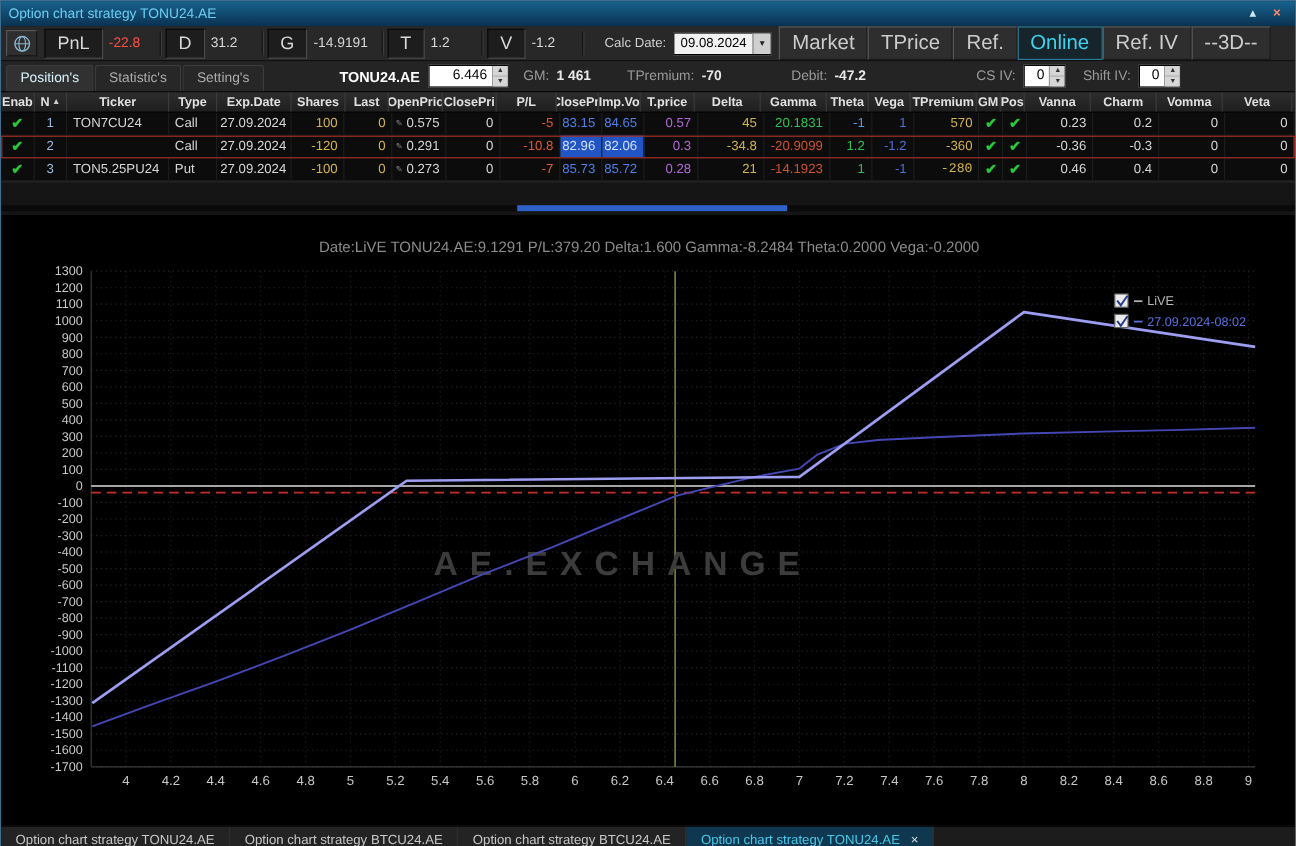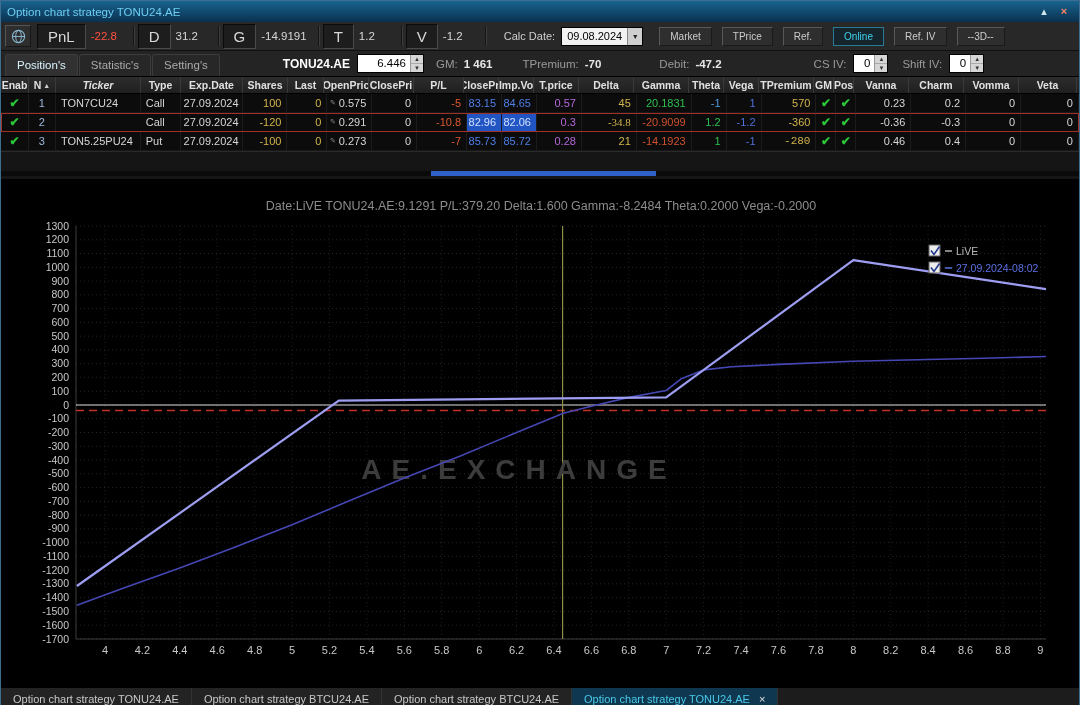--- a/index.html
+++ b/index.html
@@ -14,21 +14,21 @@
   
   .toolbar{flex:0 0 29px;background:#282828;border-bottom:1px solid #101010;display:flex;align-items:center;padding:0 4px}
   .icon-btn{width:26px;height:22px;background:#2e2e2e;border:1px solid;border-color:#555 #151515 #151515 #555;display:flex;align-items:center;justify-content:center;margin-right:6px;cursor:pointer}
   .stat-label{background:#1d1d1d;border:1px solid;border-color:#0a0a0a #4a4a4a #4a4a4a #0a0a0a;color:#d8d8d8;font-size:15px;padding:3px 10px;white-space:nowrap}
   .stat-value{font-size:11.5px;min-width:44px;padding:0 8px 0 5px;white-space:nowrap}
   .vsep{width:2px;height:20px;border-left:1px solid #141414;border-right:1px solid #3d3d3d;margin:0 3px}
   .calc-label{color:#cfcfcf;font-size:11px;margin:0 6px 0 14px;white-space:nowrap}
   .combo{display:flex;background:#f2f2f2;border:1px solid #000;height:19px;align-items:stretch}
   .combo .val{color:#000;font-size:11px;padding:2px 5px;white-space:nowrap}
   .combo .dd{width:15px;background:#cfcfcf;border-left:1px solid #888;font-size:7px;line-height:17px;text-align:center;color:#222;cursor:pointer}
-  .tbtn{border:1px solid;border-color:#585858 #1a1a1a #1a1a1a #585858;background:#2e2e2e;color:#cccccc;font-size:10px;padding:3px 10px;margin-left:10px;cursor:pointer;font-family:inherit;white-space:nowrap}
+  .tbtn{border:1px solid;border-color:#585858 #1a1a1a #1a1a1a #585858;background:#2e2e2e;color:#cccccc;font-size:17px;padding:3px 10px;margin-left:0;cursor:pointer;font-family:inherit;white-space:nowrap}
   .tbtn.active{color:#3fd2ee;border-color:#2a7a96;background:#16242c}
   
   .toolbar2{flex:0 0 26px;background:#242424;border-bottom:1px solid #000;display:flex;align-items:center;padding:0 4px}
   .vtab{font-size:11.5px;color:#aaaaaa;background:#272727;border:1px solid #3c3c3c;border-bottom:none;border-radius:3px 3px 0 0;padding:4px 11px 5px;margin-right:1px;cursor:pointer;align-self:flex-end}
   .vtab.active{color:#d8f2fc;background:#313131}
   .sym{color:#fff;font-weight:bold;font-size:12px;margin-left:62px;white-space:nowrap}
   .spin{display:flex;background:#fff;border:1px solid #000;height:19px;margin-left:7px}
   .spin .sval{font-size:11.5px;color:#000;padding:2px 4px;text-align:right}
   .spin .sval.wide{min-width:52px}
   .spin .sval.narrow{min-width:20px}
@@ -148,21 +148,21 @@
       <span class="arrs">
           <span>▲</span>
           <span>▼</span>
         </span>
     </span>
   </div>
 
   <div class="thead">
       <div class="th" style="width: 28px;">Enab</div>
       <div class="th" style="width: 27px;">N<span class="sort">▲</span></div>
-      <div class="th" style="width: 85px; font-style: italic;">Ticker</div>
+      <div class="th" style="width: 85px;">Ticker</div>
       <div class="th" style="width: 40px;">Type</div>
       <div class="th" style="width: 62px;">Exp.Date</div>
       <div class="th" style="width: 45px;">Shares</div>
       <div class="th" style="width: 36px;">Last</div>
       <div class="th" style="width: 45px;">OpenPric</div>
       <div class="th" style="width: 45px;">ClosePri</div>
       <div class="th" style="width: 50px;">P/L</div>
       <div class="th" style="width: 35px;">ClosePri</div>
       <div class="th" style="width: 35px;">Imp.Vo</div>
       <div class="th" style="width: 45px;">T.price</div>
@@ -220,21 +220,21 @@
         <div class="td left" style="width: 40px; color: rgb(214, 214, 214);">Call</div>
         <div class="td center" style="width: 62px; color: rgb(214, 214, 214);">27.09.2024</div>
         <div class="td" style="width: 45px; color: rgb(210, 180, 76);">-120</div>
         <div class="td" style="width: 40px; color: rgb(210, 180, 76);">0</div>
         <div class="td" style="width: 45px; color: rgb(214, 214, 214);"><span class="edit-ic">✎</span>0.291</div>
         <div class="td" style="width: 45px; color: rgb(214, 214, 214);">0</div>
         <div class="td" style="width: 50px; color: rgb(224, 88, 46);">-10.8</div>
         <div class="td vol-hl" style="width: 35px; color: rgb(208, 224, 255);">82.96</div>
         <div class="td vol-hl" style="width: 35px; color: rgb(208, 224, 255);">82.06</div>
         <div class="td" style="width: 45px; color: rgb(180, 104, 216);">0.3</div>
-        <div class="td" style="width: 55px; color: rgb(210, 180, 76); font-family: Liberation Serif, serif;">-34.8</div>
+        <div class="td" style="width: 55px; color: rgb(210, 180, 76);">-34.8</div>
         <div class="td" style="width: 55px; color: rgb(208, 81, 46);">-20.9099</div>
         <div class="td" style="width: 35px; color: rgb(45, 192, 80);">1.2</div>
         <div class="td" style="width: 35px; color: rgb(79, 111, 216);">-1.2</div>
         <div class="td" style="width: 55px; color: rgb(210, 180, 76);">-360</div>
         <div class="td center" style="width: 20px;">
           <span class="check">✔</span>
         </div>
         <div class="td center" style="width: 20px;">
           <span class="check">✔</span>
         </div>

